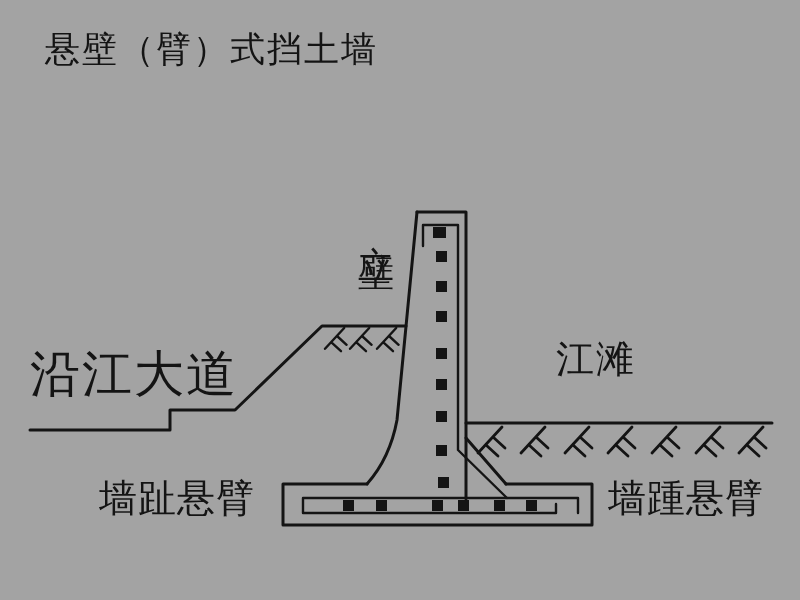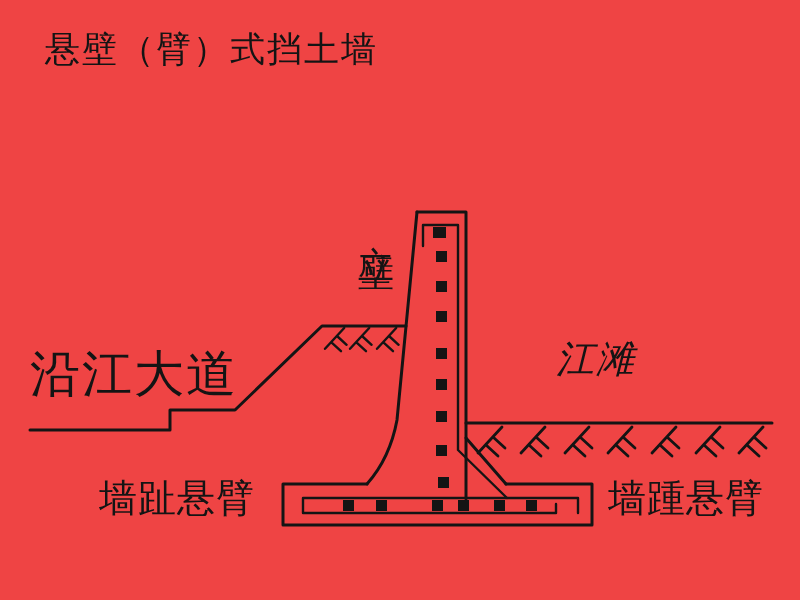--- a/index.html
+++ b/index.html
@@ -1,29 +1,29 @@
 <!DOCTYPE html>
 <html><head>
 <meta charset="utf-8">
 <style>
   html,body{margin:0;padding:0;background:#fff;}
   .page{
-    position:relative;width:800px;height:600px;background:#ef4444;
+    position:relative;width:800px;height:600px;background:#a3a3a3;
     overflow:hidden;font-family:"Liberation Serif","DejaVu Serif",serif;
     color:#141414;
   }
   .diagram-svg{position:absolute;left:0;top:0;}
   .label{position:absolute;color:#141414;white-space:nowrap;}
   .title{left:45px;top:26px;font-size:35px;letter-spacing:2px;font-weight:500;}
   .v-label{
     left:351px;top:216px;font-size:36px;
     writing-mode:vertical-rl;text-orientation:upright;letter-spacing:8px;
   }
   .road-label{left:30px;top:341px;font-size:50px;letter-spacing:2px;}
-  .beach-label{left:556px;top:334px;font-size:38px;letter-spacing:2px;font-style:italic;}
+  .beach-label{left:556px;top:334px;font-size:38px;letter-spacing:2px;}
   .toe-label{left:99px;top:473px;font-size:38px;letter-spacing:1px;}
   .heel-label{left:608px;top:473px;font-size:38px;letter-spacing:1px;}
 </style>
 </head>
 <body>
 
 <div class="page">
 
   <div class="label title">悬壁（臂）式挡土墙</div>
 

